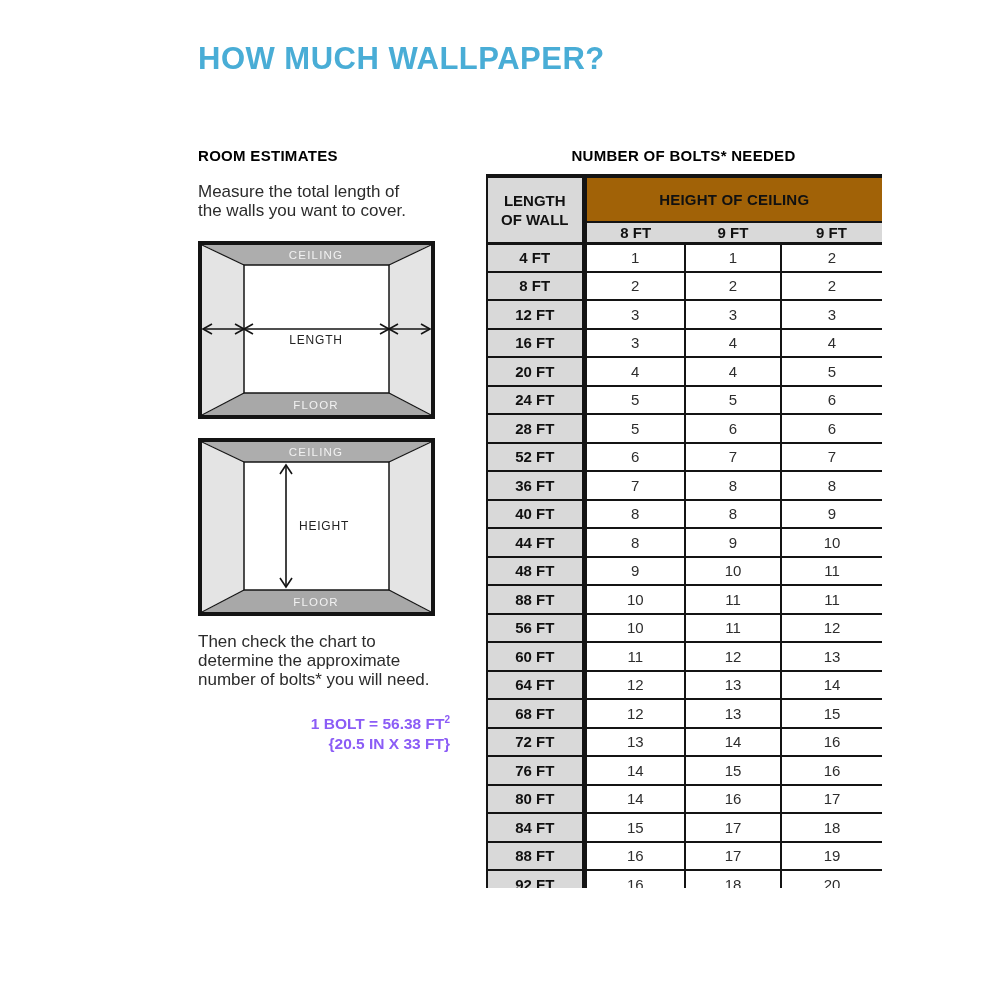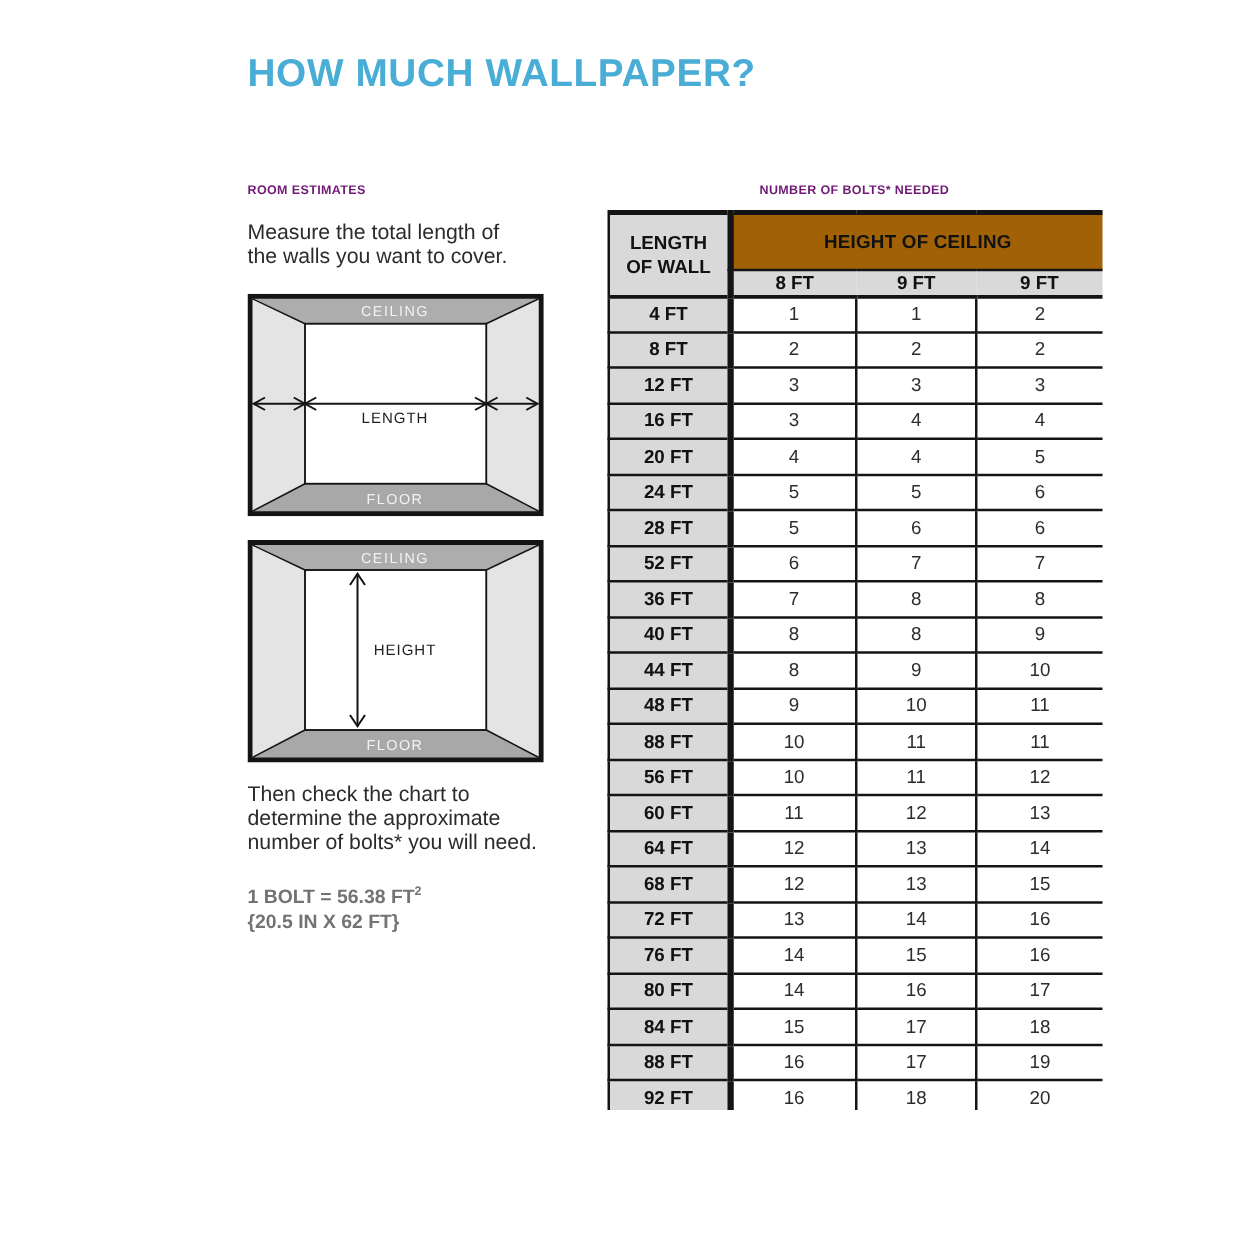--- a/index.html
+++ b/index.html
@@ -19,24 +19,24 @@
   .title {
     position: absolute;
     left: 160px;
     top: 41px;
     font-size: 31px;
     font-weight: 700;
     letter-spacing: 0.5px;
     color: #49ADD6;
   }
   .section-heading {
-    font-size: 10px;
+    font-size: 15px;
     font-weight: 700;
     letter-spacing: 0.3px;
-    color: #701a75;
+    color: #000000;
   }
   
   .left-col {
     position: absolute;
     left: 160px;
     top: 147px;
     width: 252px;
   }
   .step {
     font-size: 17px;
@@ -70,21 +70,22 @@
     font-weight: 700;
     line-height: 19px;
     color: #111111;
   }
   .footnote .indent { padding-left: 13px; }
   .bolt-spec {
     margin-top: 21px;
     font-size: 15.5px;
     font-weight: 700;
     line-height: 20px;
-    color: #737373;
+    color: #8b5cf6;
+    text-align: right;
   }
   .bolt-spec sup { font-size: 10px; }
   
   .right-col {
     position: absolute;
     left: 448px;
     top: 147px;
     width: 395px;
   }
   .right-col .section-heading {
@@ -211,21 +212,21 @@
       <text class="dim-label" x="126" y="92">HEIGHT</text>
     </svg>
 
     <p class="step step-3">Then check the chart to
 determine the approximate
 number of bolts* you will need.</p>
 
 
     <div class="bolt-spec">
       <div><span>1 BOLT = 56.38 FT</span><sup>2</sup></div>
-      <div>{20.5 IN X 62 FT}</div>
+      <div>{20.5 IN X 33 FT}</div>
     </div>
   </div>
 
   <div class="right-col">
     <h2 class="section-heading">NUMBER OF BOLTS* NEEDED</h2>
 
     <table>
       <colgroup>
         <col style="width:97px">
           <col style="width:101px">

